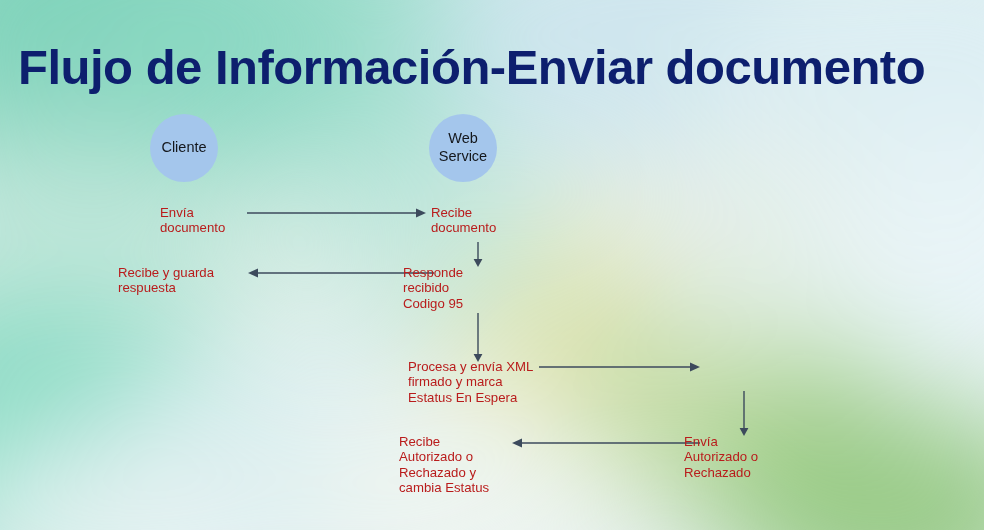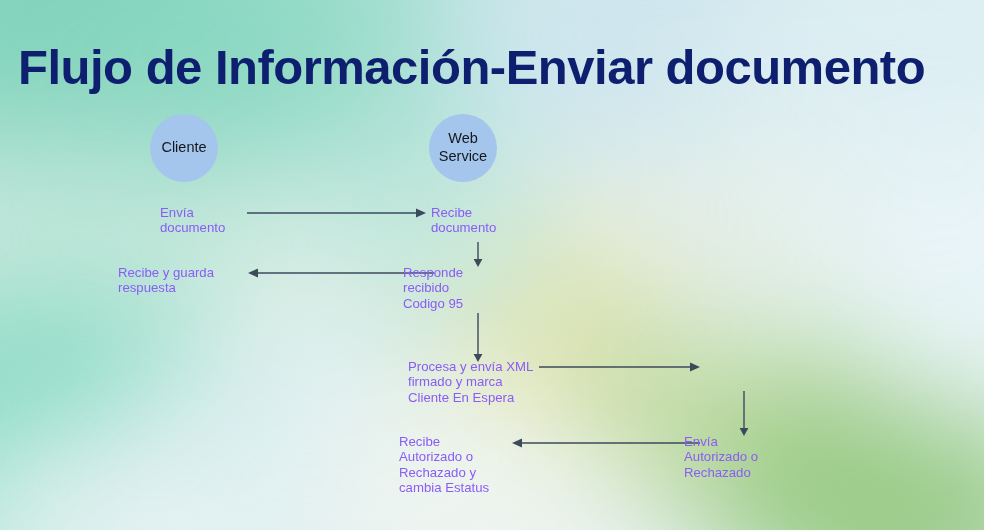--- a/index.html
+++ b/index.html
@@ -81,21 +81,21 @@
     text-align: center;
     color: #14171c;
     font-size: 14.5px;
     line-height: 1.22;
   }
   .lane-circle span { display: block; }
 
   
   .step {
     position: absolute;
-    color: #8b5cf6;
+    color: #b91c1c;
     font-size: 13.2px;
     line-height: 1.16;
     white-space: pre-line;
   }
   .step.center { }
   .step.left   { text-align: left; }
 
   
   .conn { position: absolute; }
   .conn svg { display: block; overflow: visible; }
@@ -198,21 +198,21 @@
 
   <div class="step center" style="left:118px; top:265px; width:183px;">Recibe  y guarda
 respuesta</div>
 
   <div class="step center" style="left:403px; top:265px; width:146px;">Responde
 recibido
 Codigo 95</div>
 
   <div class="step center" style="left:408px; top:359px; width:130px;">Procesa y envía XML
 firmado y marca
-Cliente En Espera</div>
+Estatus En Espera</div>
 
 
   <div class="step center" style="left:399px; top:434px; width:130px;">Recibe
 Autorizado o
 Rechazado y
 cambia Estatus</div>
 
   <div class="step center" style="left:684px; top:434px; width:117px;">Envía
 Autorizado o
 Rechazado</div>

